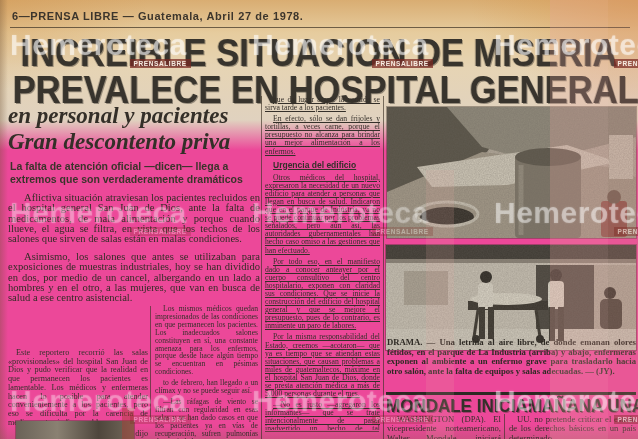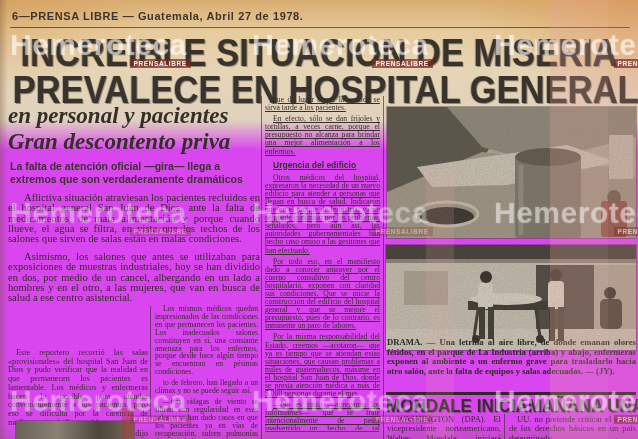--- a/index.html
+++ b/index.html
@@ -1,18 +1,18 @@
 <!DOCTYPE html>
 <html><head>
 <meta charset="utf-8">
 <style>
   html,body{margin:0;padding:0;background:#555;}
   #page{
     position:relative;width:638px;height:439px;overflow:hidden;
-    background:#d946ef;
+    background:#ec4899;
     font-family:"Liberation Serif",serif;color:#2f2b26;
   }
   .ov{position:absolute;pointer-events:none;}
   .bg-top{left:0;top:0;width:638px;height:150px;
     background:linear-gradient(180deg,#d9ad72 0%,#e6cc9e 22%,#e6d4b4 45%,#e0d2bf 80%,rgba(224,210,191,0) 100%);}
   .bg-corner-tr{right:0;top:0;width:170px;height:100px;
     background:radial-gradient(ellipse at 100% 0%,rgba(214,148,70,.55),rgba(214,148,70,0) 70%);}
   .bg-corner-tl{left:0;top:0;width:150px;height:90px;
     background:radial-gradient(ellipse at 0% 0%,rgba(210,150,80,.45),rgba(210,150,80,0) 70%);}
   .bg-left-edge{left:0;top:0;width:8px;height:439px;
@@ -97,21 +97,21 @@
 
   <div class="masthead">6—PRENSA LIBRE — Guatemala, Abril 27 de 1978.</div>
   <div class="rule-masthead"></div>
 
   <div class="headline hl1">INCREIBLE SITUACION DE MISERIA</div>
   <div class="headline hl2">PREVALECE EN HOSPITAL GENERAL</div>
 
   <div class="lead-block">
     <h2 class="sub">en personal y pacientes</h2>
     <h2 class="sub">Gran descontento priva</h2>
-    <p class="deck">La falta de atención oficial —gira— llega a extremos que son verdaderamente dramáticos</p>
+    <p class="deck">La falta de atención oficial —dicen— llega a extremos que son verdaderamente dramáticos</p>
     <p class="leadp">Aflictiva situación atraviesan los pacientes recluidos en el hospital general San Juan de Dios, ante la falta de medicamentos, de mala alimentación y porque cuando llueve, el agua se filtra, en vista que los techos de los salones que sirven de salas están en malas condiciones.</p>
     <p class="leadp">Asimismo, los salones que antes se utilizaban para exposiciones de muestras industriales, hoy se han dividido en dos, por medio de un cancel, albergando en un lado a hombres y en el otro, a las mujeres, que van en busca de salud a ese centro asistencial.</p>
   </div>
 
   <div class="smallcol col-a">
     <p>Este reportero recorrió las salas «provisionales» del hospital San Juan de Dios y pudo verificar que la realidad en que permanecen los pacientes es lamentable. Los médicos y enfermeras hacen lo posible para atender convenientemente a los pacientes, pero eso se dificulta por la carencia de medicamentos indispensables.</p>
     <p>Todo tiene una sola respuesta —se dijo— y ésta consiste en la falta de un edificio adecuado y la necesidad de un incremento en el presupuesto, para poder dar un mejor cumplimiento en la</p>
   </div>
   <div class="smallcol col-b">
     <p>Los mismos médicos quedan impresionados de las condiciones en que permanecen los pacientes. Los inadecuados salones constituyen en sí, una constante amenaza para los enfermos, porque desde hace algún tiempo se encuentran en pésimas condiciones.</p>

